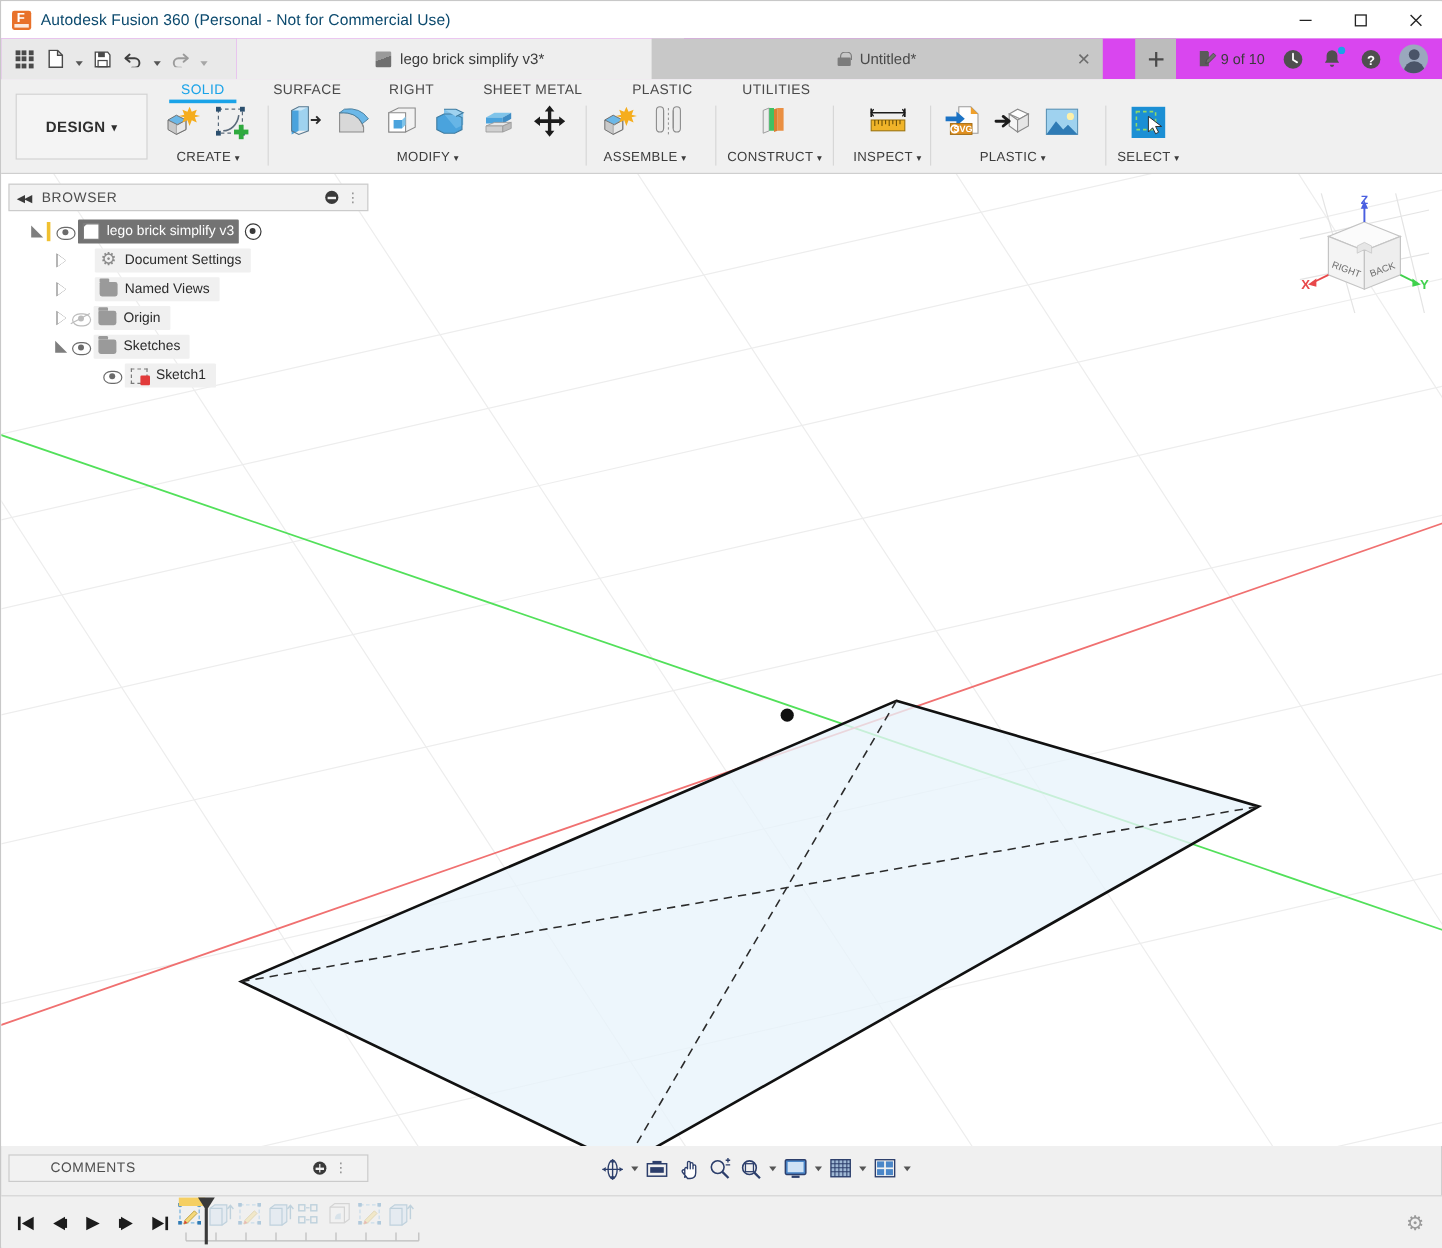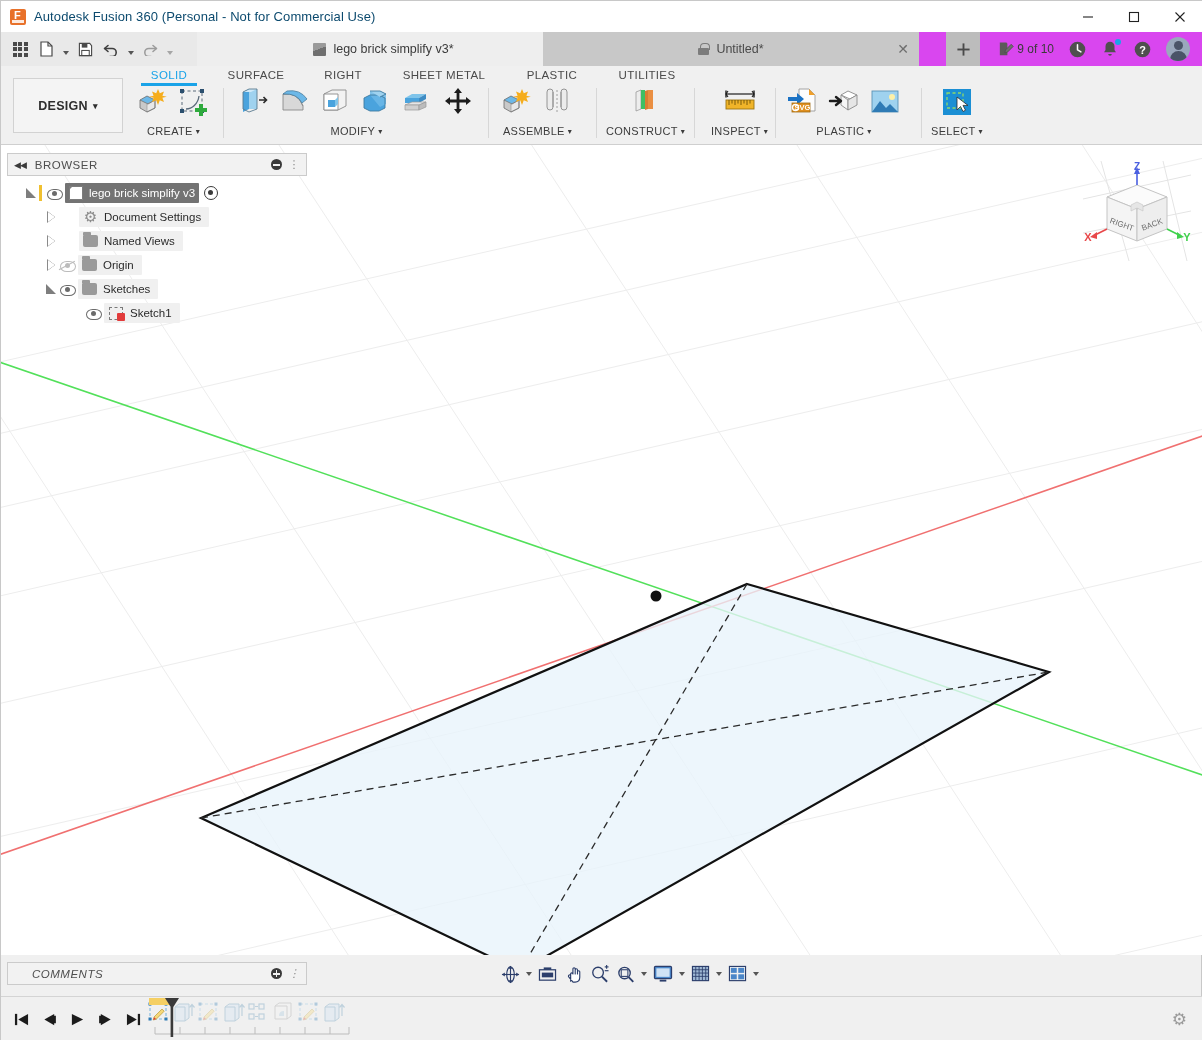--- a/index.html
+++ b/index.html
@@ -287,22 +287,22 @@
 
   
   .viewcube {
     position: absolute; right: 12px; top: 16px; width: 108px; height: 100px;
   }
 
   
   .comments {
     position: absolute; left: 6px; top: 961px; width: 300px; height: 23px;
     background: #f2f2f2; border: 1px solid #cbcbcb;
-    display: flex; align-items: center; padding: 0 6px;
-    font-size: 11.5px; color: #4e4e4e; letter-spacing: .5px; font-style: italic;
+    display: flex; align-items: center; padding: 0 16px;
+    font-size: 11.5px; color: #4e4e4e; letter-spacing: .5px;
   }
   .plus-circle {
     margin-left: auto; width: 11px; height: 11px; border-radius: 50%;
     background: #3a3a3a; position: relative; flex: none;
   }
   .plus-circle::after {
     content: ""; position: absolute; left: 2px; top: 5px; width: 7px; height: 1.5px; background: #f2f2f2;
   }
   .plus-circle::before {
     content: ""; position: absolute; left: 5px; top: 2px; width: 1.5px; height: 7px; background: #f2f2f2;

